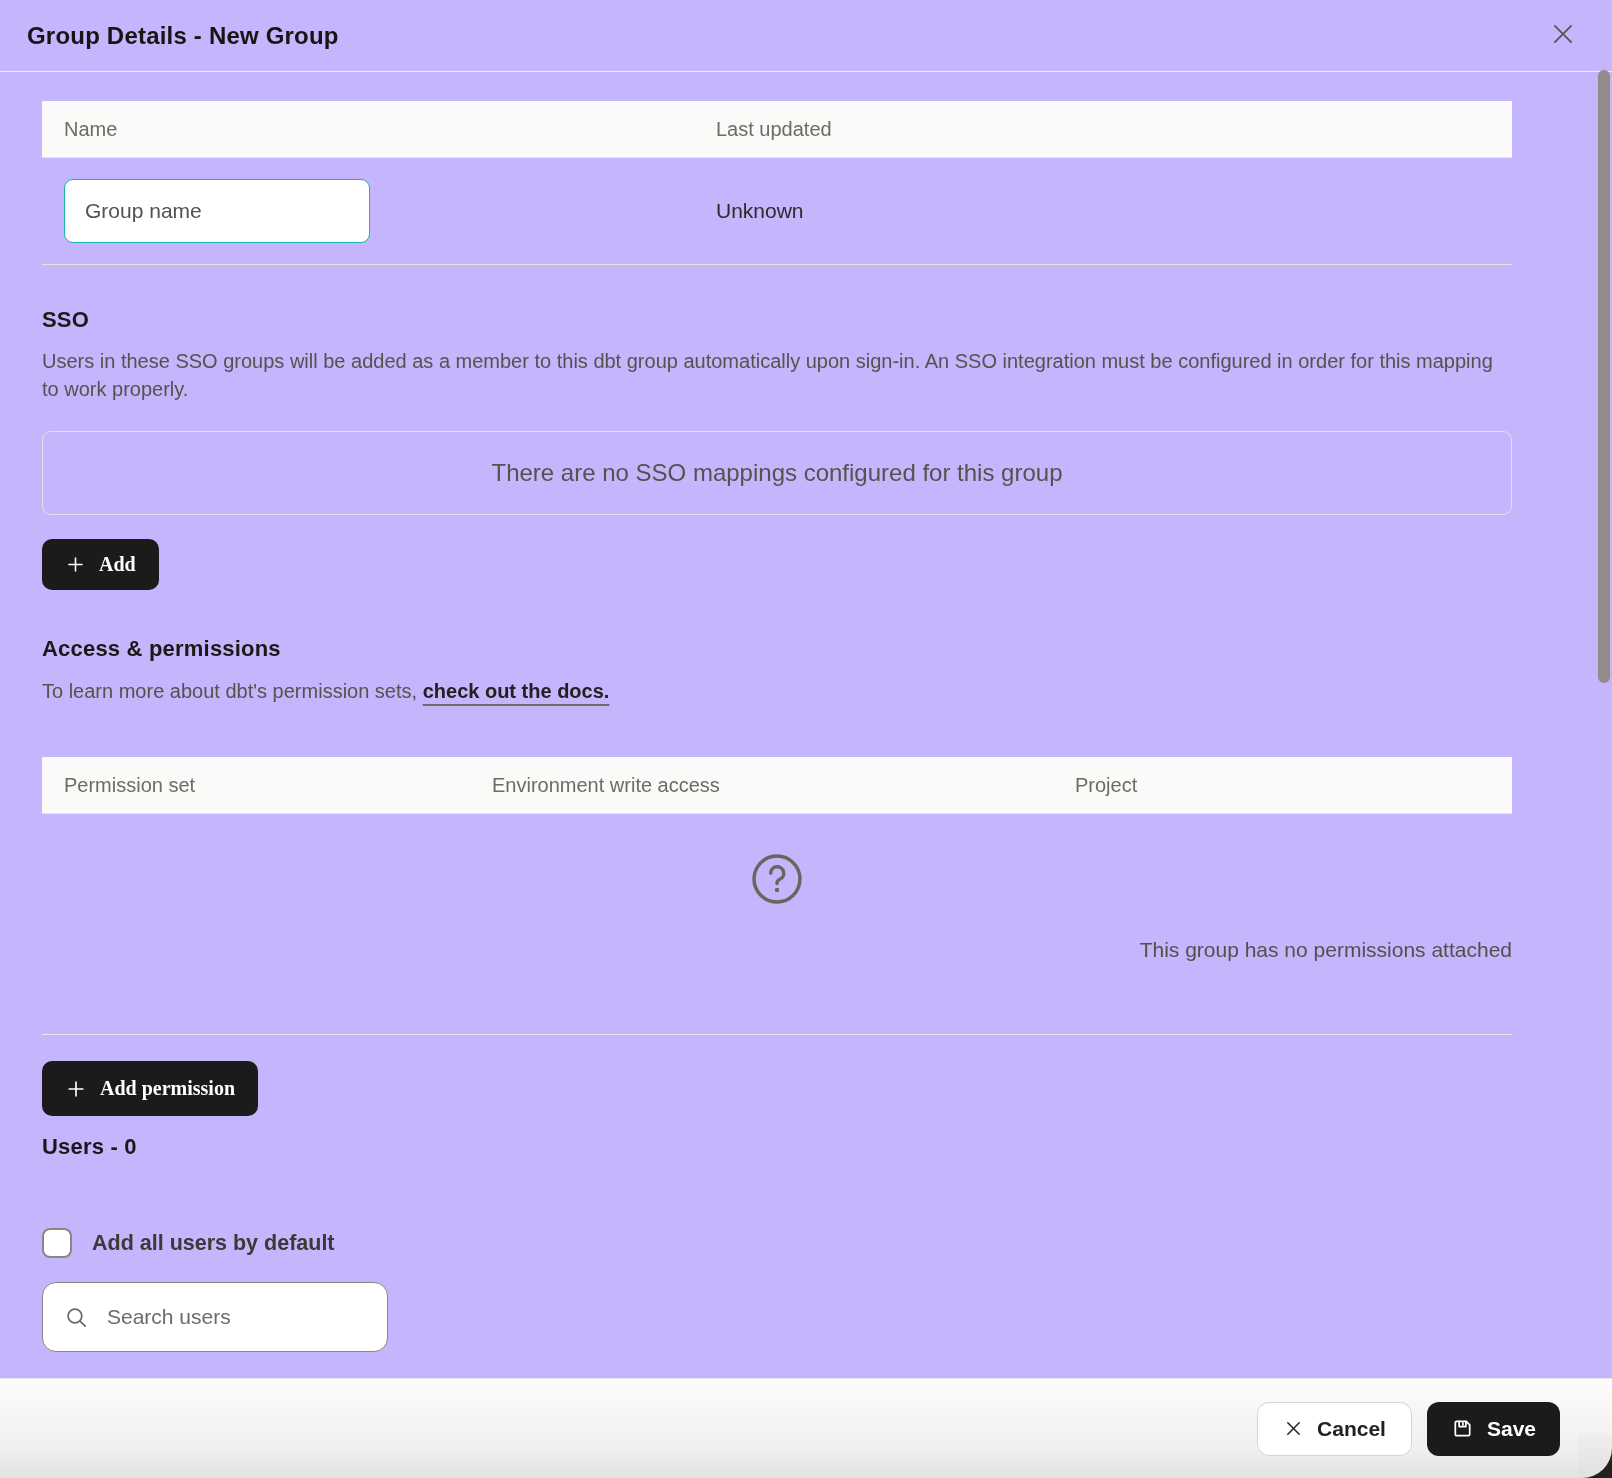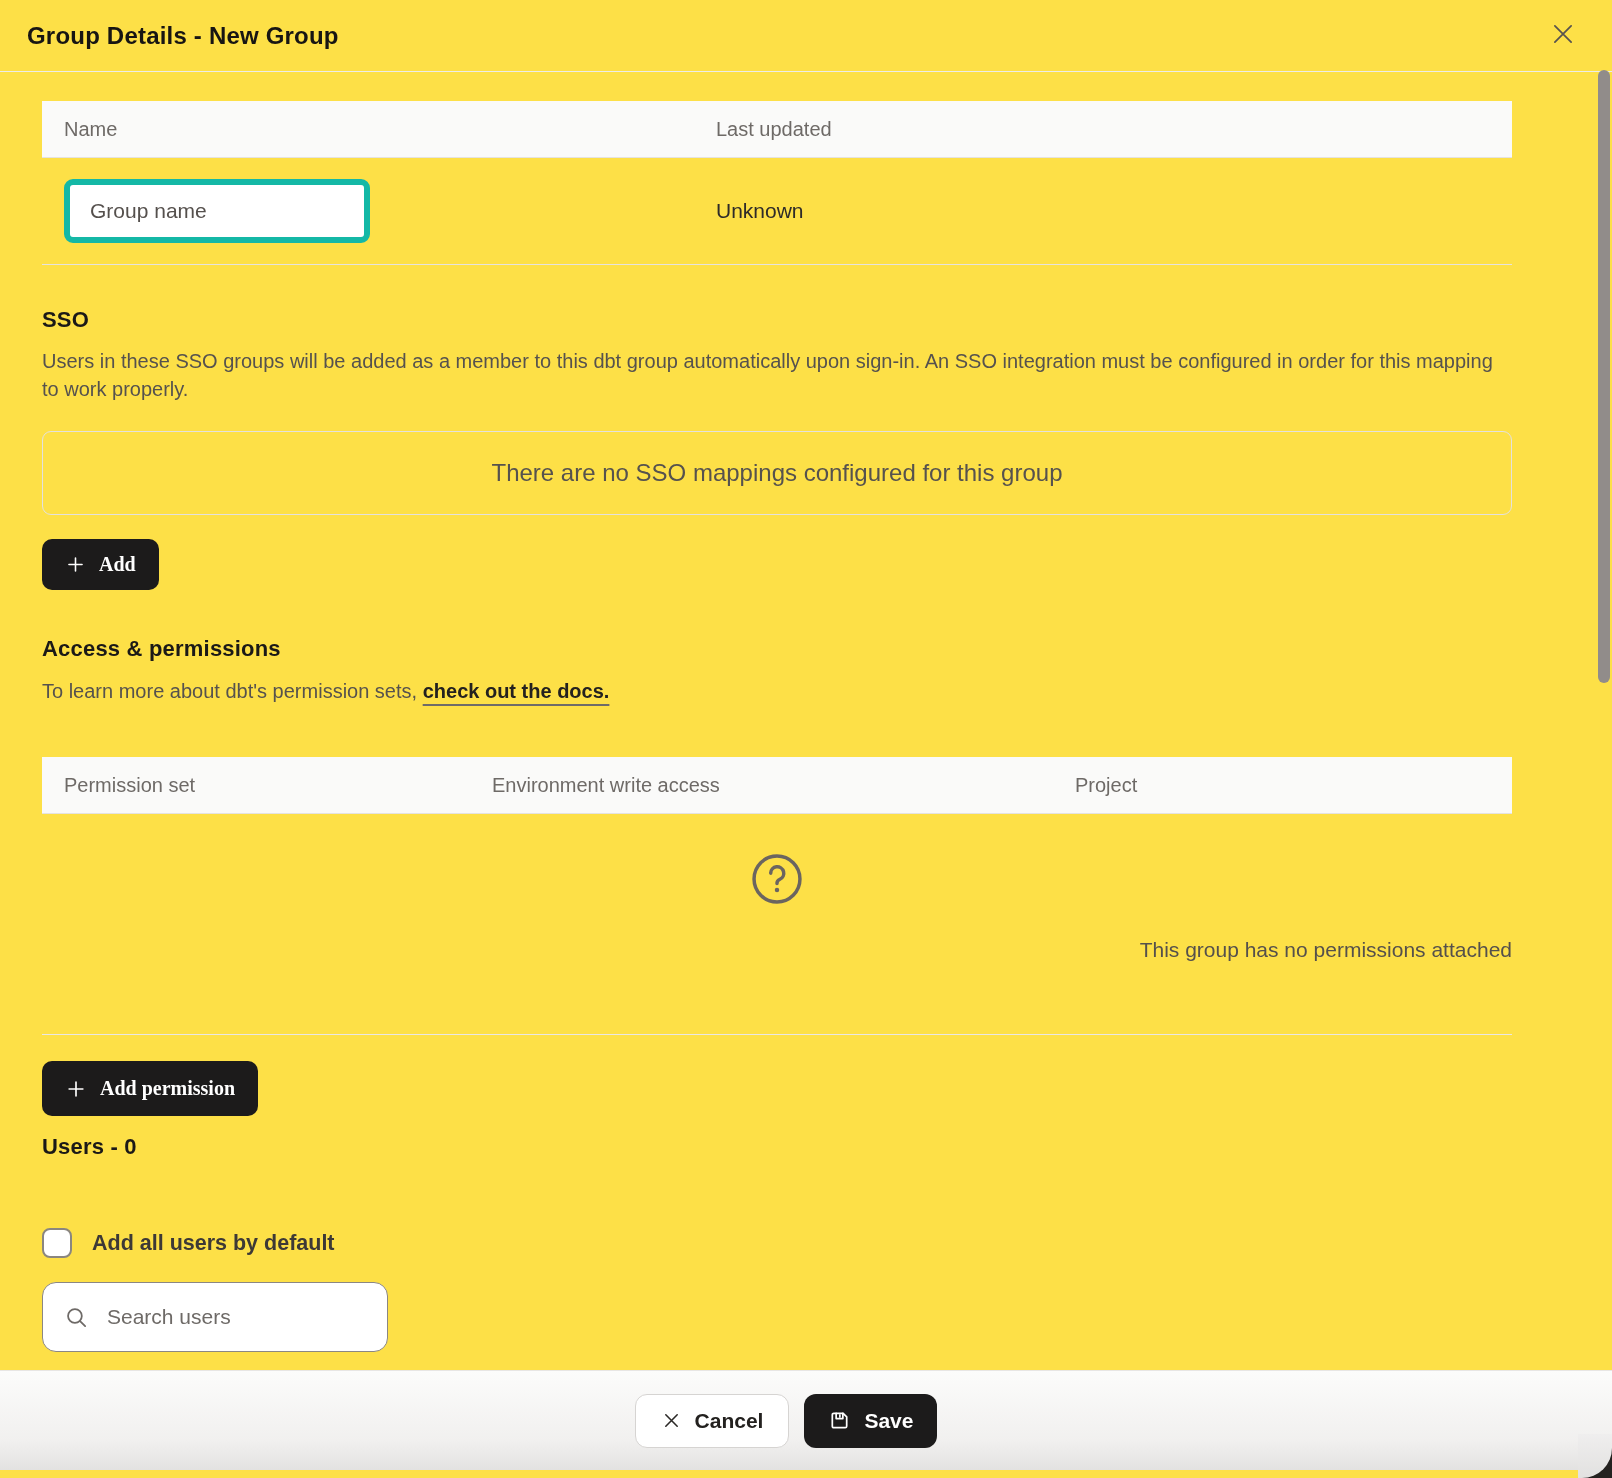--- a/index.html
+++ b/index.html
@@ -4,21 +4,21 @@
 <style>
   * { margin:0; padding:0; box-sizing:border-box; }
   html,body { width:1612px; height:1478px; }
   body {
     font-family:"Liberation Sans", sans-serif;
     background:#ffffff;
     color:#1f1d1b;
     position:relative;
     overflow:hidden;
   }
-  .modal { width:100%; height:100%; position:relative; background:#fde047; }
+  .modal { width:100%; height:100%; position:relative; background:#c4b5fd; }
 
   
   .modal-header {
     height:72px;
     border-bottom:1px solid #ececea;
     display:flex; align-items:center; justify-content:space-between;
     padding:0 30px 0 27px;
   }
   .modal-title { font-size:24px; font-weight:700; color:#171513; letter-spacing:.2px; }
   .icon-btn {
@@ -33,21 +33,21 @@
   
   .thead { display:flex; background:#fafaf9; border-bottom:1px solid #e5e3e0; height:57px; align-items:center; }
   .th { font-size:20px; color:#6e6a67; padding-left:22px; }
   .name-table { margin-top:29px; }
   .name-table .col1 { width:652px; }
   .name-table .col2 { flex:1; }
   .name-row { display:flex; align-items:center; height:107px; border-bottom:1px solid #e5e3e0; }
   .cell-value { font-size:21px; color:#2e2b29; padding-left:22px; }
 
   .text-input {
-    height:64px; border:6px solid #14b8a6; border-radius:9px;
+    height:64px; border:1px solid #14b8a6; border-radius:9px;
     font-size:21px; color:#2e2b29; padding:0 20px;
     font-family:"Liberation Sans", sans-serif; background:#fff; outline:none;
   }
   .text-input::placeholder { color:#55504d; opacity:1; }
   .group-name-input { width:306px; margin-left:22px; }
 
   h2.section-heading { font-size:22px; font-weight:700; color:#1b1917; letter-spacing:.2px; }
   .sso-heading { margin-top:42px; }
   .section-desc {
     margin-top:14px; font-size:20px; line-height:28px; color:#56524e; max-width:1470px;
@@ -101,25 +101,25 @@
   .search-input {
     width:346px; height:70px; border:1px solid #8b8783; border-radius:14px;
     padding:0 18px 0 64px; font-size:21px; color:#2e2b29;
     font-family:"Liberation Sans", sans-serif; outline:none; background:#fff;
   }
   .search-input::placeholder { color:#6e6a67; opacity:1; }
   .search-icon { position:absolute; left:22px; top:23px; pointer-events:none; }
 
   
   .modal-footer {
-    position:absolute; left:0; bottom:8px; width:1612px; height:100px;
+    position:absolute; left:0; bottom:0; width:1612px; height:100px;
     border-top:1px solid #e8e6e4;
     background:linear-gradient(180deg,#fcfcfb 0%,#f1f0ef 70%,#e3e2e1 100%);
-    display:flex; align-items:center; justify-content:center;
-    gap:15px; padding-right:40px; z-index:3;
+    display:flex; align-items:center; justify-content:flex-end;
+    gap:15px; padding-right:52px; z-index:3;
   }
   .btn-cancel {
     display:inline-flex; align-items:center; gap:13px;
     height:54px; padding:0 25px; background:#fff;
     border:1px solid #d6d4d2; border-radius:12px; cursor:pointer;
     font-size:21px; font-weight:700; color:#23211f; font-family:"Liberation Sans", sans-serif;
   }
   .btn-save {
     display:inline-flex; align-items:center; gap:13px;
     height:54px; padding:0 24px; background:#1c1b1b;

